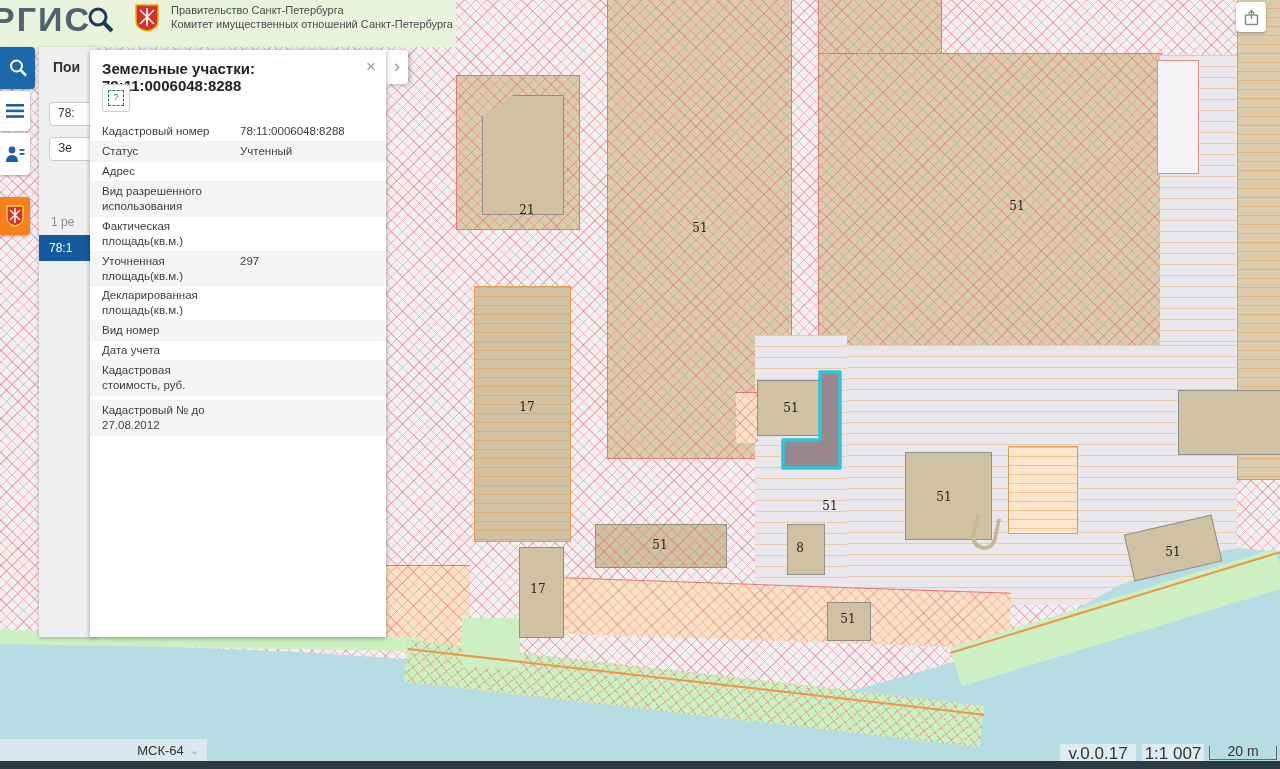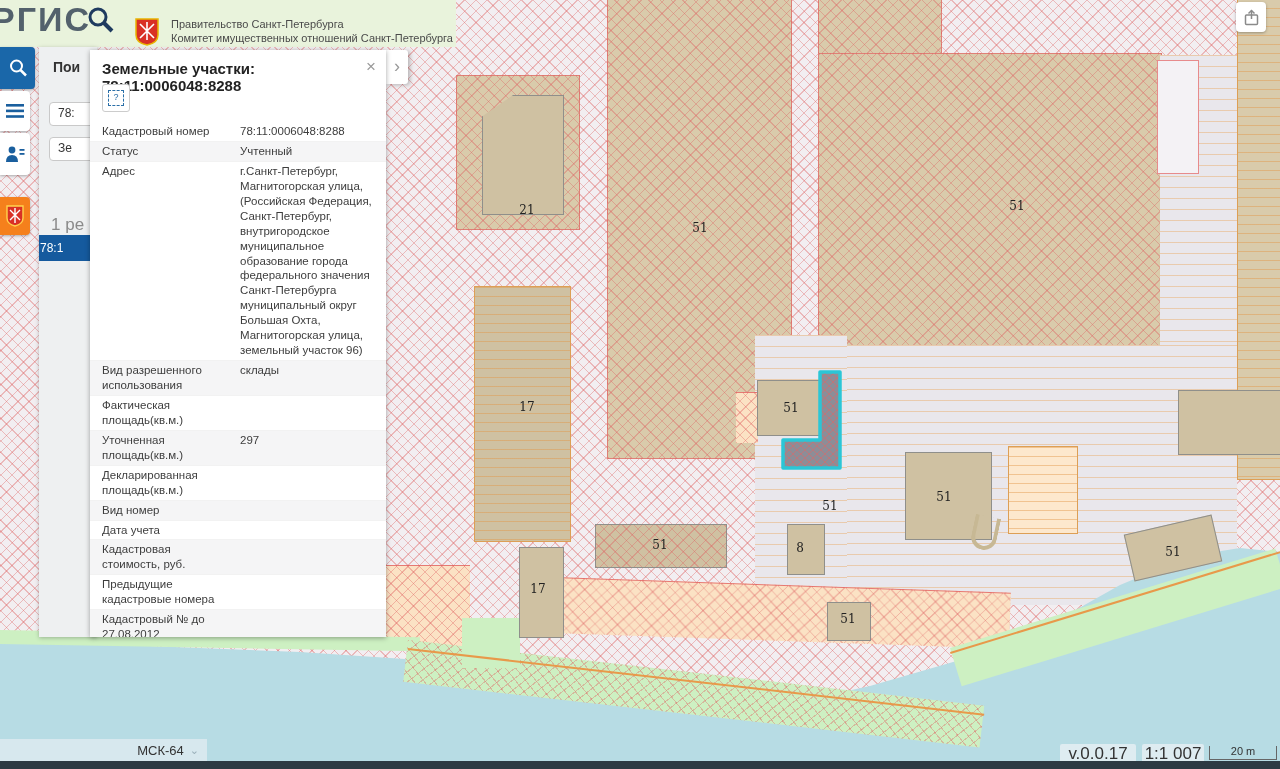--- a/index.html
+++ b/index.html
@@ -23,41 +23,41 @@
   
   .logo{left:-8px;top:0px;font-size:34px;font-weight:bold;color:#53616c;letter-spacing:2px;}
   .govtxt{font-size:11px;color:#4a4a4a;line-height:14px;}
   
   .tbtn{left:0;background:#fff;border-radius:0 4px 4px 0;box-shadow:0 1px 3px rgba(0,0,0,.3);display:flex;align-items:center;justify-content:center;cursor:pointer;}
   .tbtn.active{background:#1a67a9;}
   .tbtn.orange{background:#f5801c;}
   
   .spanel{left:39px;top:47px;width:58px;height:590px;background:#eef0f1;box-shadow:0 1px 4px rgba(0,0,0,.25);}
   .sinput{position:absolute;left:10px;width:70px;height:24px;background:#fff;border:1px solid #c9c9c9;border-radius:4px;font-size:12px;color:#333;padding:3px 0 0 8px;box-sizing:border-box;}
-  .selrow{position:absolute;left:0;top:188px;width:58px;height:26px;background:#155a9e;color:#fff;font-size:12px;line-height:26px;padding-left:1px;}
+  .selrow{position:absolute;left:0;top:188px;width:58px;height:26px;background:#155a9e;color:#fff;font-size:12px;line-height:26px;padding-left:10px;}
   
   .popup{left:90px;top:50px;width:296px;height:587px;background:#fff;box-shadow:0 1px 5px rgba(0,0,0,.35);overflow:hidden;}
   .ptitle{font-size:15px;font-weight:bold;color:#222;padding:10px 30px 6px 12px;}
   .pclose{position:absolute;right:10px;top:10px;font-size:17px;color:#9a9a9a;cursor:pointer;line-height:14px;}
   .ptool{position:absolute;left:12px;top:34px;width:26px;height:26px;background:#fff;border:1px solid #ccc;border-radius:3px;display:flex;align-items:center;justify-content:center;cursor:pointer;}
   .ptool .sq{width:14px;height:14px;border:1px dashed #2a6fa8;color:#2a6fa8;font-size:9px;line-height:13px;text-align:center;}
   .prows{position:absolute;left:0;top:72px;width:296px;}
   .prow{display:flex;padding:2px 8px 2px 12px;font-size:11.5px;line-height:1.3;color:#3d3d3d;border-bottom:1px solid #f2f2f2;}
   .prow .l{width:130px;flex:none;padding-right:8px;}
   .prow .v{flex:1;}
   .prow.g{background:#f5f5f6;}
   .expand{left:386px;top:50px;width:22px;height:34px;background:#fff;border-radius:0 3px 3px 0;box-shadow:2px 1px 4px rgba(0,0,0,.25);color:#9a9a9a;font-size:18px;line-height:32px;text-align:center;cursor:pointer;}
   
   .share{left:1236px;top:2px;width:30px;height:30px;background:#fff;border-radius:4px;box-shadow:0 1px 3px rgba(0,0,0,.3);display:flex;align-items:center;justify-content:center;cursor:pointer;}
   
   .crsbar{left:0;top:739px;width:207px;height:23px;background:rgba(216,232,238,.95);display:flex;align-items:center;justify-content:flex-end;font-size:13px;color:#333;text-align:center;}
   .crsbar .chev{color:#9ab0ba;font-size:11px;margin:0 8px 0 6px;}
   .sbox{top:744px;height:19px;background:rgba(223,236,241,.95);border-radius:2px;font-size:17px;color:#333;display:flex;align-items:center;justify-content:center;}
   .darkstrip{left:0;top:761px;width:1280px;height:8px;background:#2c3a43;}
-  .scalebar{left:1209px;top:746px;width:66px;height:13px;border-left:1px solid #666;border-right:1px solid #666;border-bottom:1px solid #666;font-size:11px;color:#333;text-align:center;line-height:10px;}
+  .scalebar{left:1209px;top:746px;width:66px;height:13px;border-left:1px solid #666;border-right:1px solid #666;border-bottom:1px solid #666;font-size:14px;color:#333;text-align:center;line-height:10px;}
 </style>
 </head>
 <body>
 
 <div class="screen">
 
   <div class="abs mapbg xr">
 
     <div class="abs xr" style="left:0;top:0;width:456px;height:47px;background:#e9f3dc;"></div>
 
@@ -122,21 +122,21 @@
     <div class="abs plbl" style="left:848px;top:619px;">51</div>
     <div class="abs plbl" style="left:1173px;top:552px;">51</div>
   </div>
 
   <div class="abs logo">
     <span>РГИС</span><svg width="30" height="30" viewBox="0 0 30 30" style="margin-left:-6px;vertical-align:-4px;">
         <circle cx="13" cy="12" r="8" fill="none" stroke="#1e3a5f" stroke-width="3"></circle>
         <line x1="19" y1="18" x2="27" y2="26" stroke="#1e3a5f" stroke-width="4"></line>
       </svg>
   </div>
-  <div class="abs" style="left:133px;top:15px;display:flex;">
+  <div class="abs" style="left:133px;top:1px;display:flex;">
     <svg width="28" height="32" viewBox="0 0 28 32">
       <path d="M3 4 h22 v16 q0 8 -11 10 q-11 -2 -11 -10 z" fill="#d93025" stroke="#e8b400" stroke-width="1.5"></path>
       <path d="M7 9 L21 23 M21 9 L7 23 M14 7 v18" stroke="#fff" stroke-width="1.6"></path>
     </svg>
     <div style="margin-left:10px;padding-top:2px;">
       <div class="govtxt">Правительство Санкт-Петербурга</div>
       <div class="govtxt">Комитет имущественных отношений Санкт-Петербурга</div>
     </div>
   </div>
 
@@ -165,21 +165,21 @@
     <svg width="20" height="24" viewBox="0 0 20 24">
         <path d="M2 2 h16 v12 q0 6 -8 8 q-8 -2 -8 -8 z" fill="#d93025" stroke="#ffd34d" stroke-width="1.4"></path>
         <path d="M5 6 L15 16 M15 6 L5 16 M10 4 v15" stroke="#fff" stroke-width="1.4"></path>
       </svg>
   </div>
 
   <div class="abs spanel">
     <div style="position:absolute;left:14px;top:12px;font-size:14px;font-weight:bold;color:#333;">Пои</div>
     <div class="sinput" style="top:55px;">78:</div>
     <div class="sinput" style="top:90px;">Зе</div>
-    <div style="position:absolute;left:12px;top:168px;font-size:17px;color:#8a8a8a;">1 ре</div>
+    <div style="position:absolute;left:12px;top:168px;font-size:12px;color:#8a8a8a;">1 ре</div>
     <div class="selrow">78:1</div>
   </div>
 
   <div class="abs expand">›</div>
   <div class="abs popup">
     <div class="ptitle">Земельные участки: 78:11:0006048:8288</div>
     <span class="pclose">×</span>
     <div class="ptool">
       <span class="sq">?</span>
     </div>
@@ -187,25 +187,23 @@
       <div class="prow">
           <span class="l">Кадастровый номер</span>
           <span class="v">78:11:0006048:8288</span>
         </div>
       <div class="prow g">
           <span class="l">Статус</span>
           <span class="v">Учтенный</span>
         </div>
       <div class="prow">
           <span class="l">Адрес</span>
-          <span class="v">г.Санкт-Петербург, Магнитогорская улица, (Российская Федерация, Санкт-Петербург, внутригородское муниципальное образование города федерального значения Санкт-Петербурга муниципальный округ Большая Охта, Магнитогорская улица, земельный участок 96)</span>
         </div>
       <div class="prow g">
           <span class="l">Вид разрешенного использования</span>
-          <span class="v">склады</span>
         </div>
       <div class="prow">
           <span class="l">Фактическая площадь(кв.м.)</span>
           <span class="v"></span>
         </div>
       <div class="prow g">
           <span class="l">Уточненная площадь(кв.м.)</span>
           <span class="v">297</span>
         </div>
       <div class="prow">
@@ -218,21 +216,20 @@
         </div>
       <div class="prow">
           <span class="l">Дата учета</span>
           <span class="v"></span>
         </div>
       <div class="prow g">
           <span class="l">Кадастровая стоимость, руб.</span>
           <span class="v"></span>
         </div>
       <div class="prow">
-          <span class="l">Предыдущие кадастровые номера</span>
           <span class="v"></span>
         </div>
       <div class="prow g">
           <span class="l">Кадастровый № до 27.08.2012</span>
           <span class="v"></span>
         </div>
 
     </div>
   </div>
 

